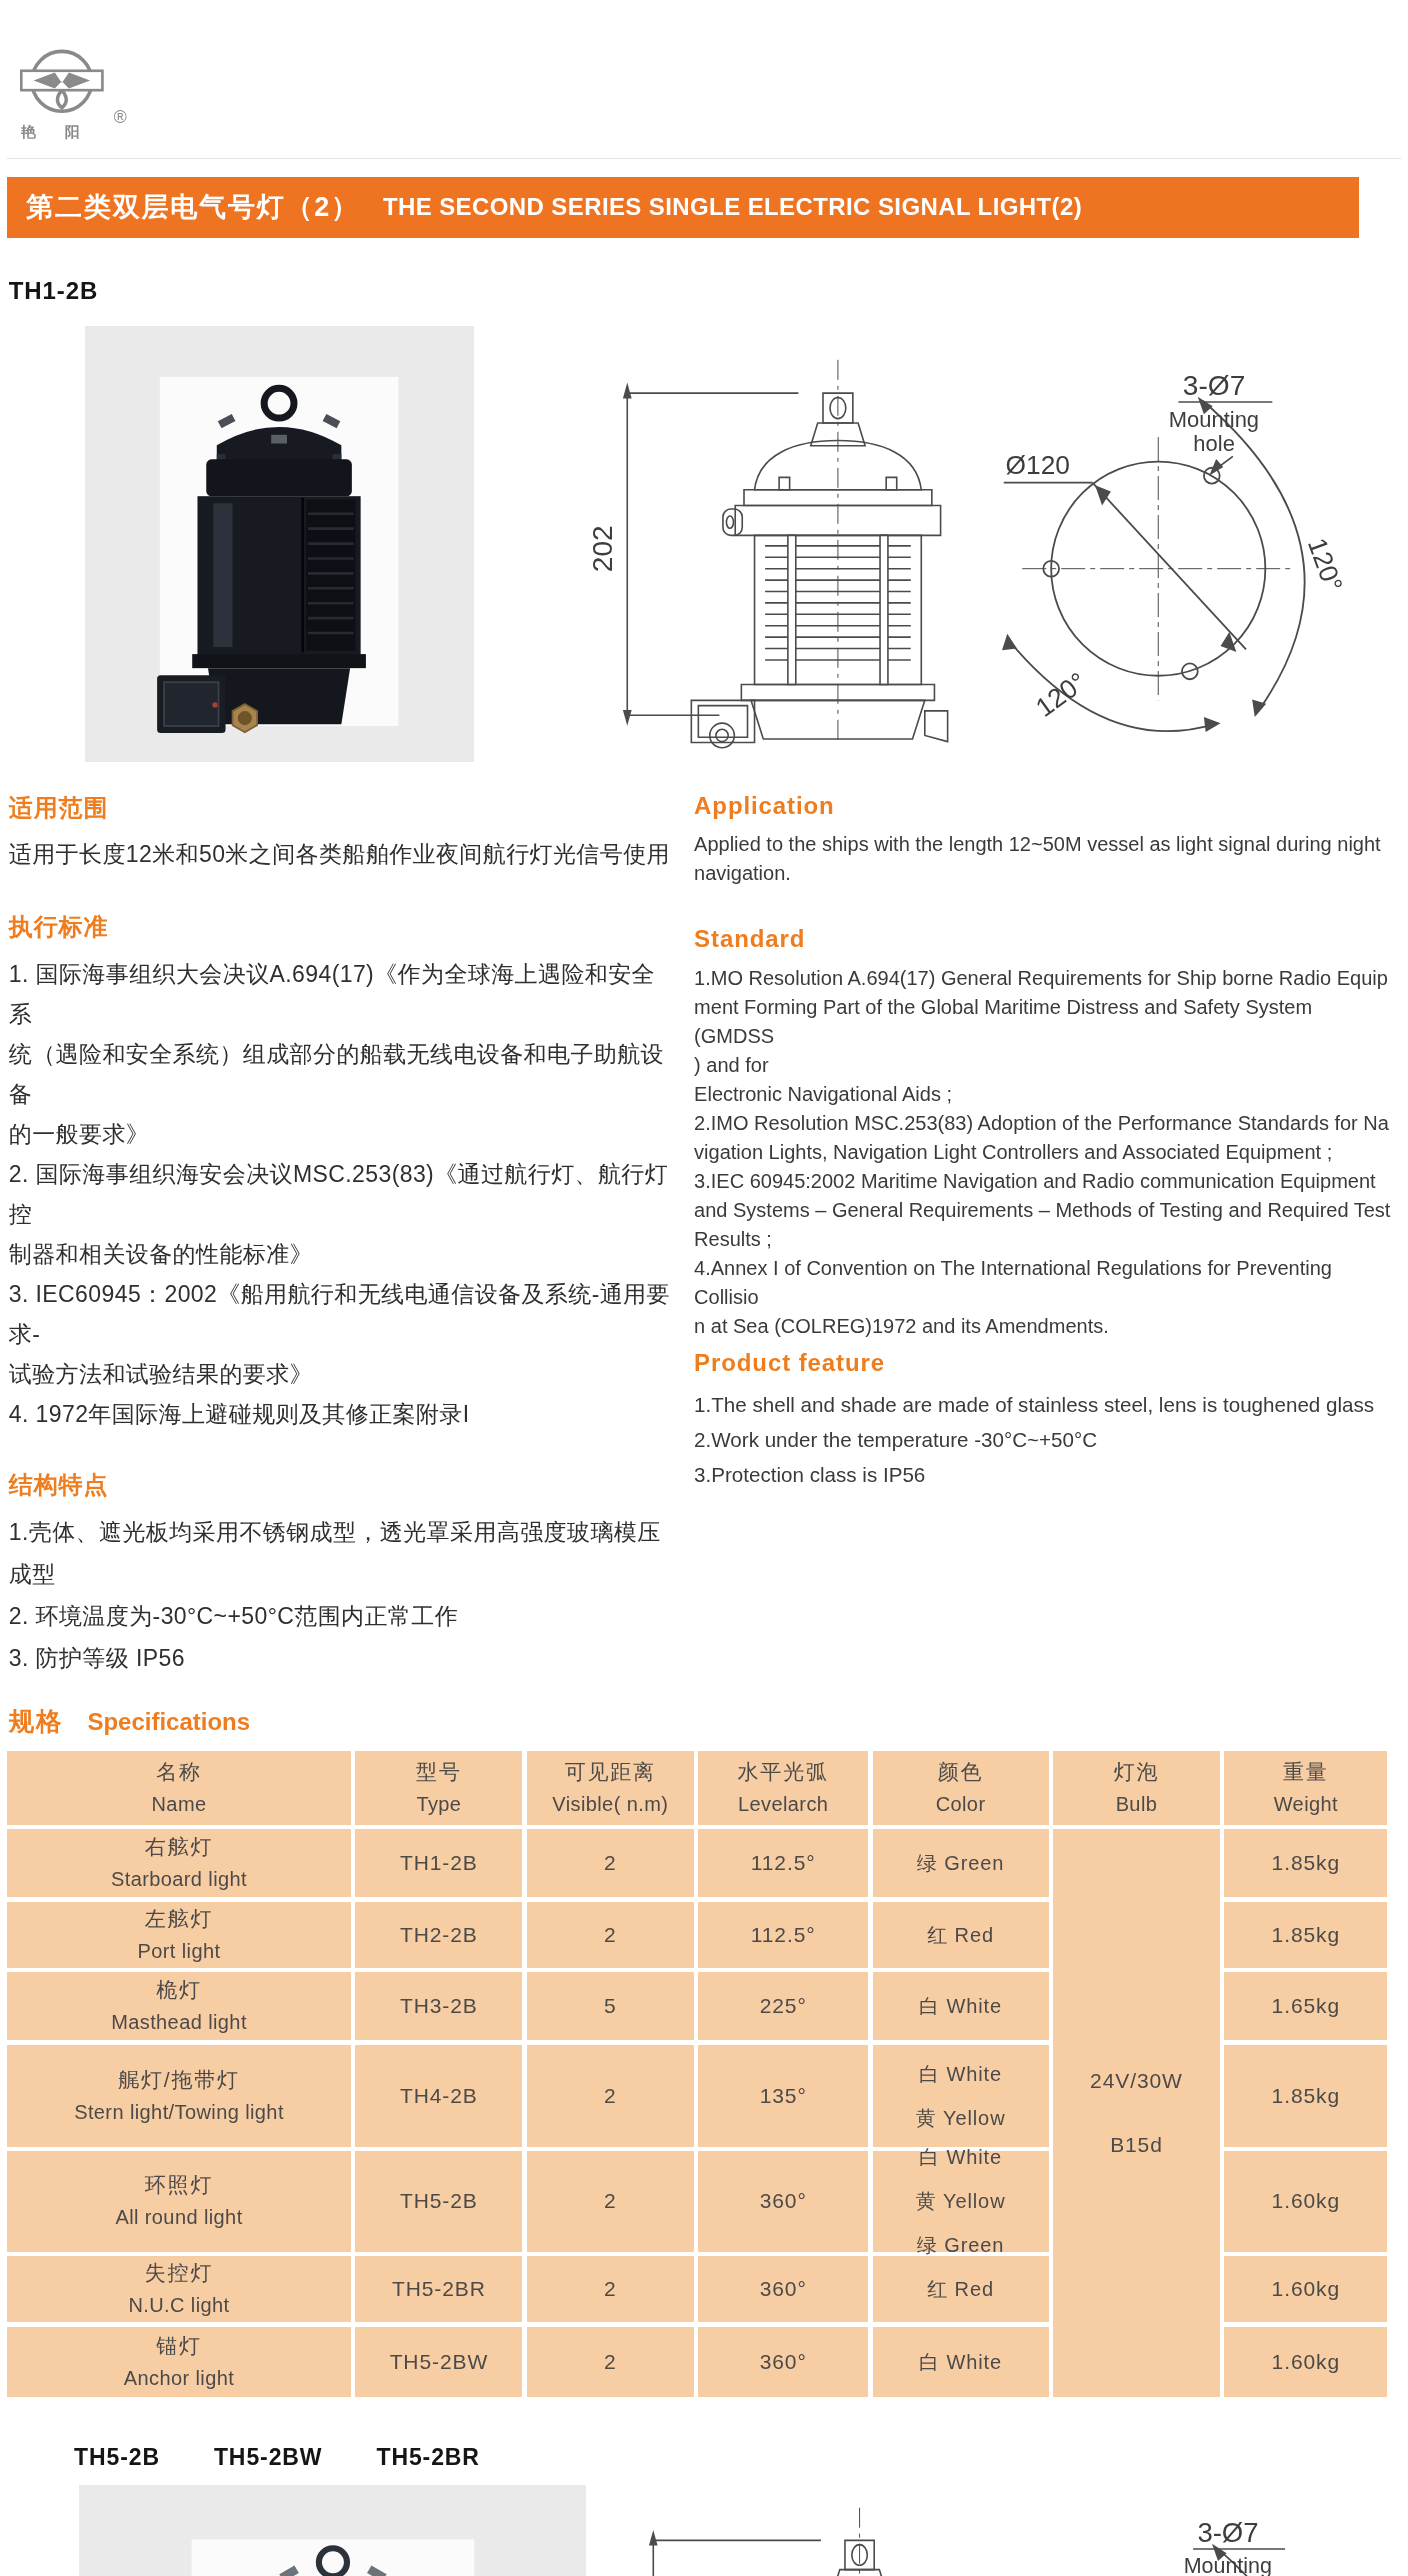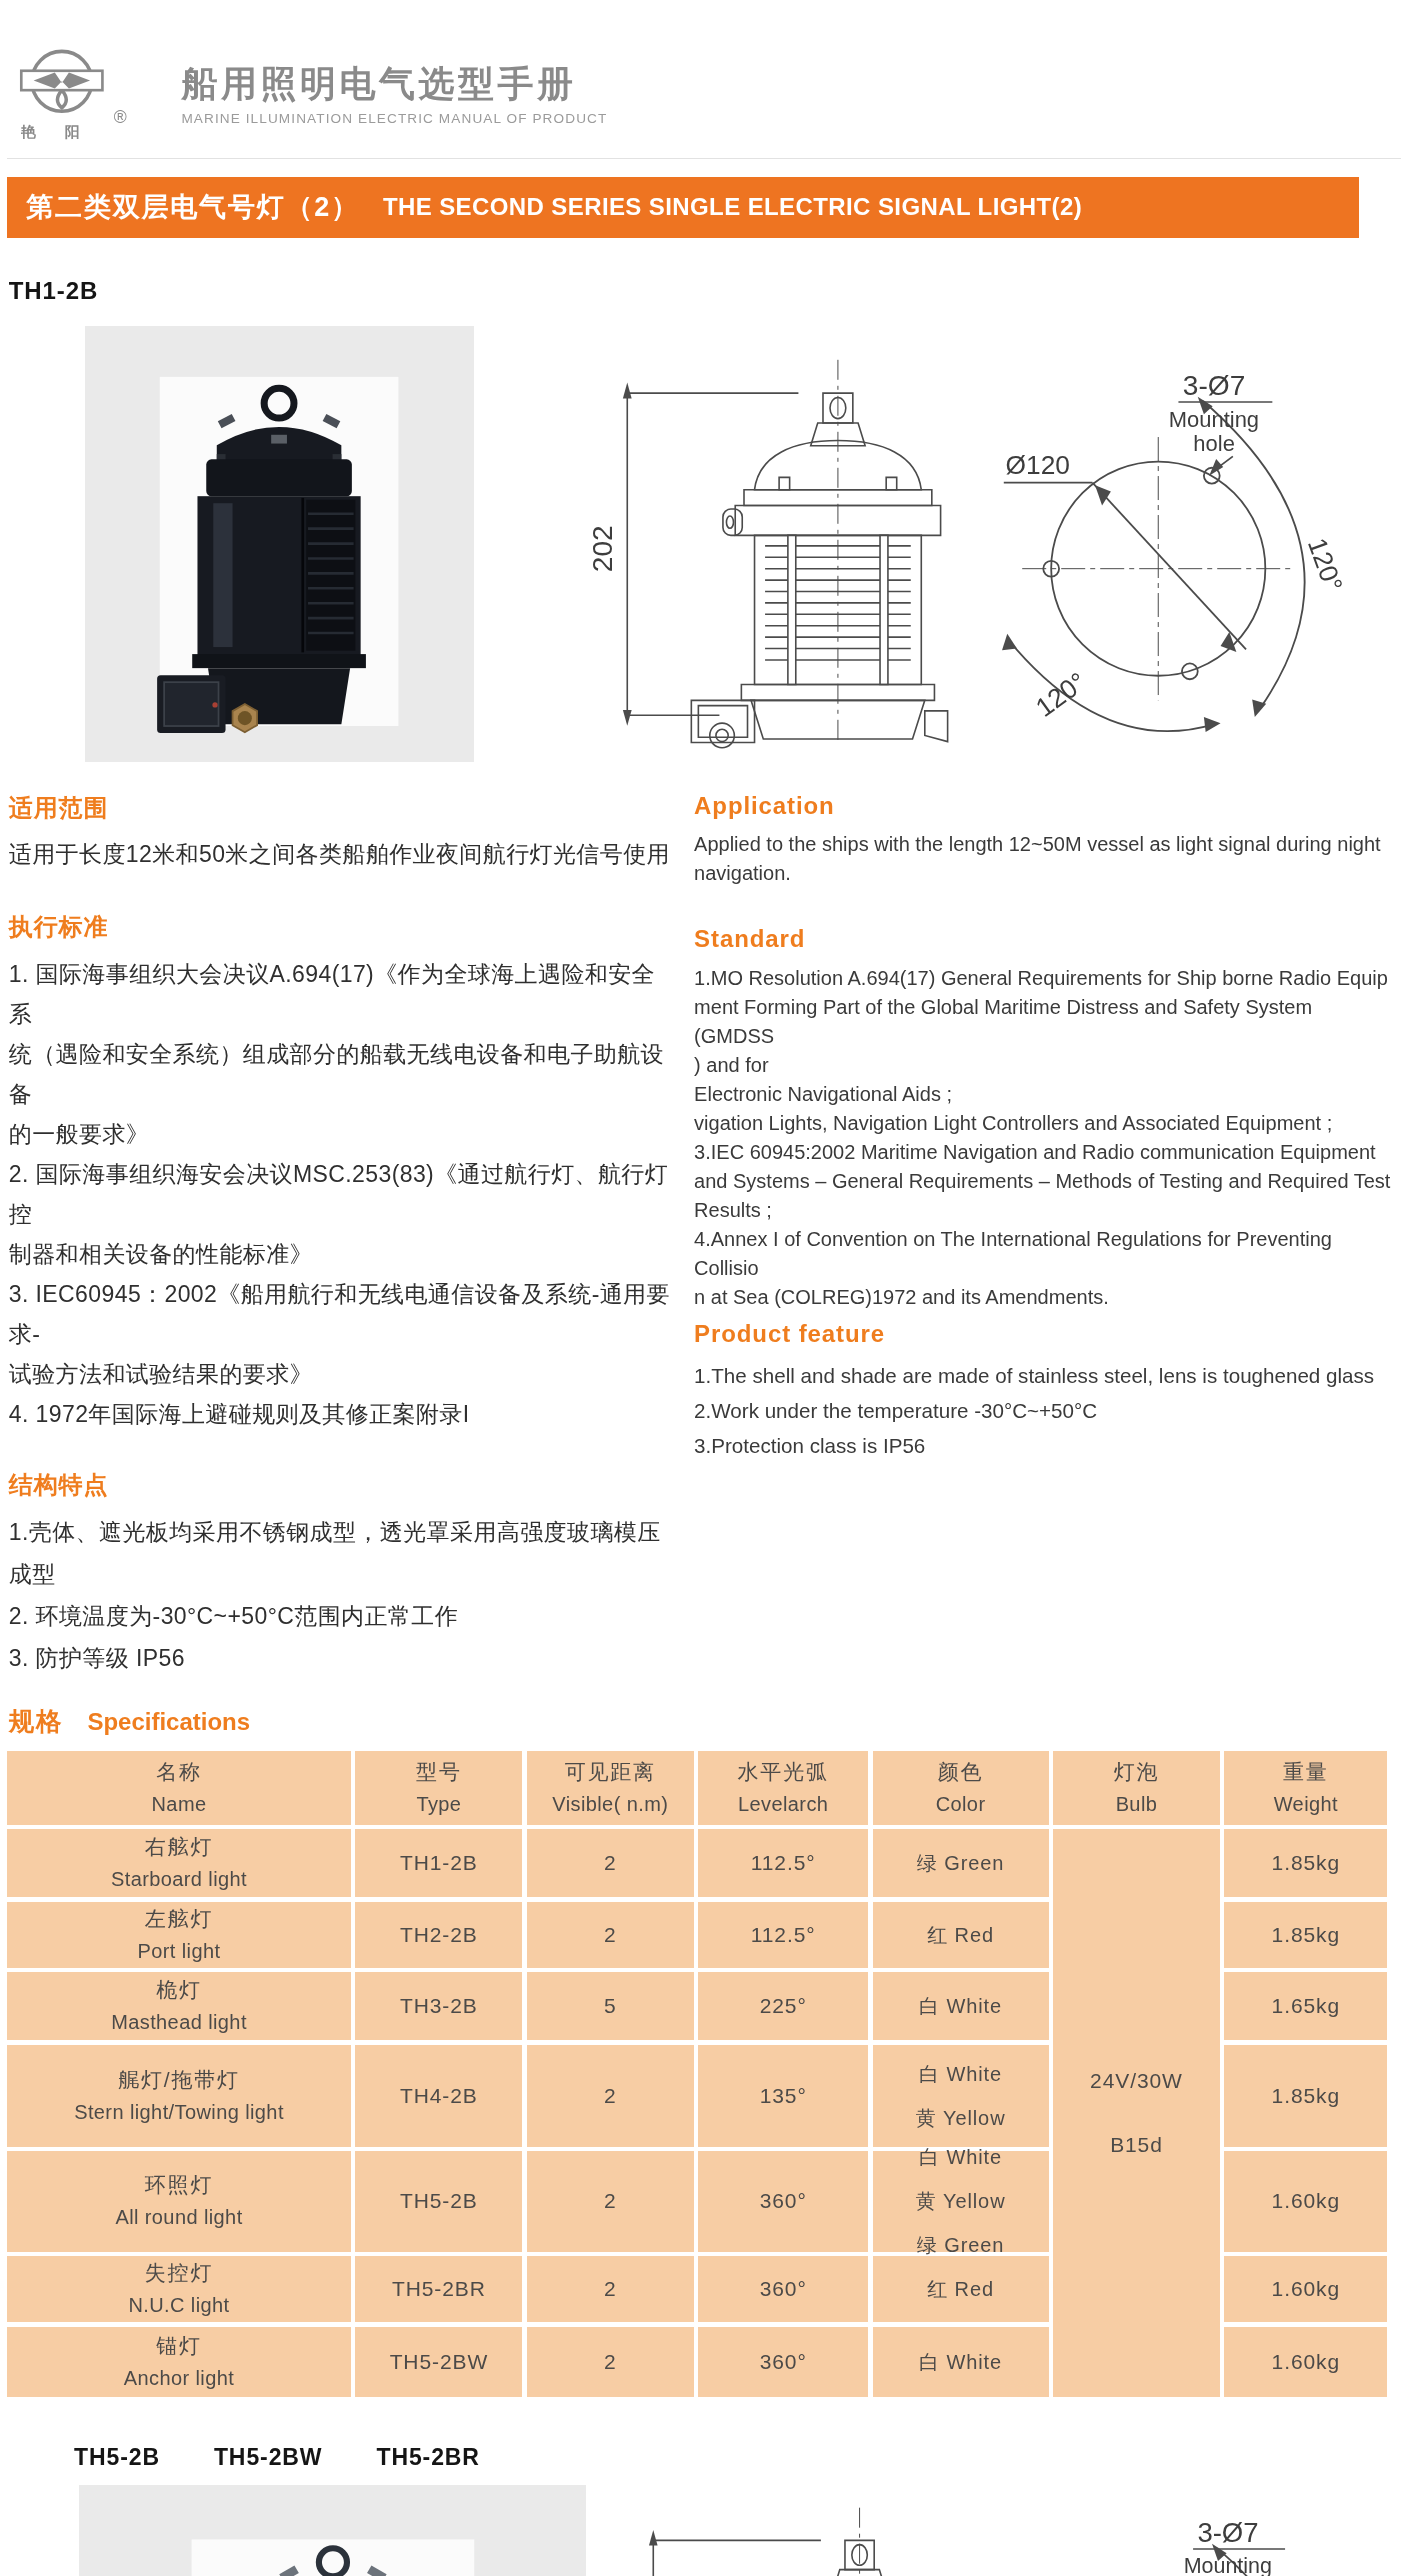--- a/index.html
+++ b/index.html
@@ -66,24 +66,20 @@
   <div class="header">
     <div class="logo-block">
       <svg width="97" height="76" viewBox="0 0 110 86">
         <circle cx="52" cy="40" r="34" fill="none" stroke="#8a8a8a" stroke-width="4"></circle>
         <rect x="6" y="28" width="92" height="22" fill="#ffffff" stroke="#8a8a8a" stroke-width="3"></rect>
         <path d="M20 39 L44 30 L52 42 L60 30 L84 39 L60 48 L52 40 L44 48 Z" fill="#8a8a8a"></path>
         <path d="M52 50 q-10 12 0 20 q10 -8 0 -20" fill="none" stroke="#8a8a8a" stroke-width="4"></path>
       </svg>
       <span class="logo-reg">®</span>
       <span class="logo-cn">艳 阳</span>
-    </div>
-    <div class="title-block">
-      <div class="main-title">船用照明电气选型手册</div>
-      <div class="sub-title">MARINE ILLUMINATION ELECTRIC MANUAL OF PRODUCT</div>
     </div>
   </div>
 
   <div class="banner">
     <span class="zh">第二类双层电气号灯（2）</span>
     <span class="en">THE SECOND SERIES SINGLE ELECTRIC SIGNAL LIGHT(2)</span>
   </div>
 
   <div class="model-label">TH1-2B</div>
 
@@ -226,20 +222,21 @@
     <div class="col-r">
       <div class="sec-h">Application</div>
       <div class="en-line">Applied to the ships with the length 12~50M vessel as light signal during night</div>
       <div class="en-line">navigation.</div>
       <div class="gap42"></div>
       <div class="sec-h">Standard</div>
       <div class="en-line">1.MO Resolution A.694(17) General Requirements for Ship borne Radio Equip</div>
       <div class="en-line">ment Forming Part of the Global Maritime Distress and Safety System (GMDSS</div>
       <div class="en-line">) and for</div>
       <div class="en-line">Electronic Navigational Aids ;</div>
+      <div class="en-line">2.IMO Resolution MSC.253(83) Adoption of the Performance Standards for Na</div>
       <div class="en-line">vigation Lights, Navigation Light Controllers and Associated Equipment ;</div>
       <div class="en-line">3.IEC 60945:2002 Maritime Navigation and Radio communication Equipment</div>
       <div class="en-line">and Systems – General Requirements – Methods of Testing and Required Test</div>
       <div class="en-line">Results ;</div>
       <div class="en-line">4.Annex I of Convention on The International Regulations for Preventing Collisio</div>
       <div class="en-line">n at Sea (COLREG)1972 and its Amendments.</div>
       <div class="sec-h" style="margin-top:8px">Product feature</div>
       <div class="en-line-wide">1.The shell and shade are made of stainless steel,  lens is toughened glass</div>
       <div class="en-line-wide">2.Work under the temperature -30°C~+50°C</div>
       <div class="en-line-wide">3.Protection class is IP56</div>

